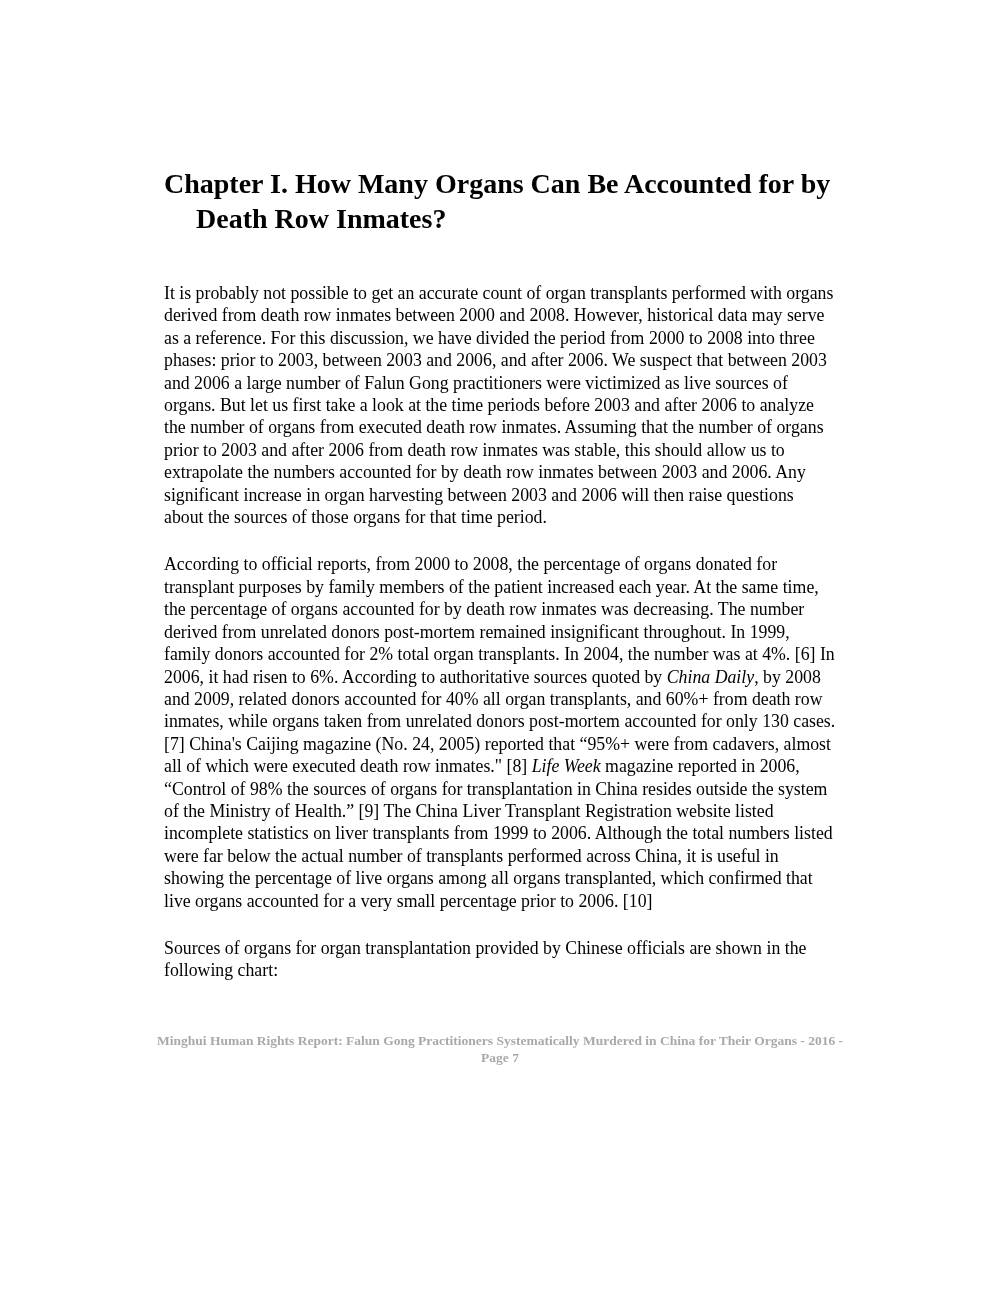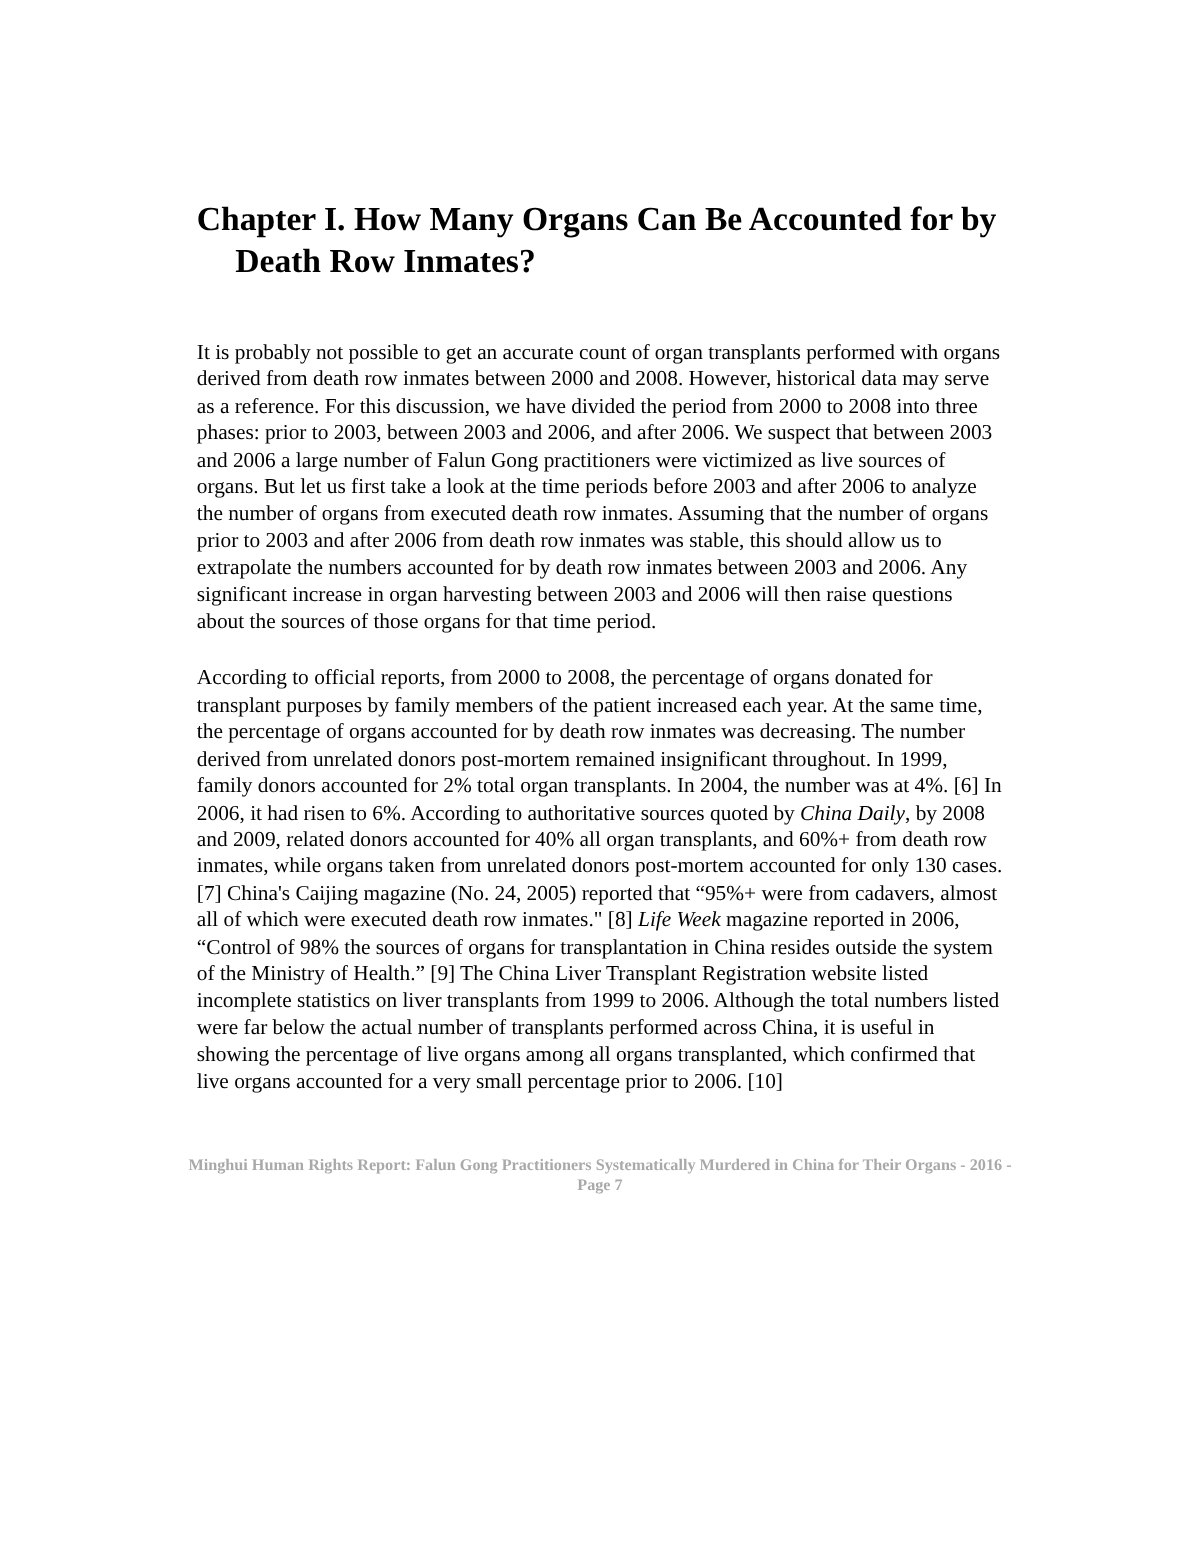--- a/index.html
+++ b/index.html
@@ -74,18 +74,19 @@
 
 <div class="page">
   <div class="content">
 
     <h1 class="chapter-title">Chapter I. How Many Organs Can Be Accounted for by Death Row Inmates?</h1>
 
 
     <div class="paragraphs">
         <p class="body-paragraph"><span>It is probably not possible to get an accurate count of organ transplants performed with organs derived from death row inmates between 2000 and 2008. However, historical data may serve as a reference. For this discussion, we have divided the period from 2000 to 2008 into three phases: prior to 2003, between 2003 and 2006, and after 2006. We suspect that between 2003 and 2006 a large number of Falun Gong practitioners were victimized as live sources of organs. But let us first take a look at the time periods before 2003 and after 2006 to analyze the number of organs from executed death row inmates. Assuming that the number of organs prior to 2003 and after 2006 from death row inmates was stable, this should allow us to extrapolate the numbers accounted for by death row inmates between 2003 and 2006. Any significant increase in organ harvesting between 2003 and 2006 will then raise questions about the sources of those organs for that time period.</span></p>
         <p class="body-paragraph"><span>According to official reports, from 2000 to 2008, the percentage of organs donated for transplant purposes by family members of the patient increased each year. At the same time, the percentage of organs accounted for by death row inmates was decreasing. The number derived from unrelated donors post-mortem remained insignificant throughout. In 1999, family donors accounted for 2% total organ transplants. In 2004, the number was at 4%. [6] In 2006, it had risen to 6%. According to authoritative sources quoted by </span><em>China Daily</em><span>, by 2008 and 2009, related donors accounted for 40% all organ transplants, and 60%+ from death row inmates, while organs taken from unrelated donors post-mortem accounted for only 130 cases. [7] China's Caijing magazine (No. 24, 2005) reported that “95%+ were from cadavers, almost all of which were executed death row inmates." [8] </span><em>Life Week</em><span> magazine reported in 2006, “Control of 98% the sources of organs for transplantation in China resides outside the system of the Ministry of Health.” [9] The China Liver Transplant Registration website listed incomplete statistics on liver transplants from 1999 to 2006. Although the total numbers listed were far below the actual number of transplants performed across China, it is useful in showing the percentage of live organs among all organs transplanted, which confirmed that live organs accounted for a very small percentage prior to 2006. [10]</span></p>
+        <p class="body-paragraph"><span>Sources of organs for organ transplantation provided by Chinese officials are shown in the following chart:</span></p>
       </div>
 
     <div class="page-footer">Minghui Human Rights Report: Falun Gong Practitioners Systematically Murdered in China for Their Organs - 2016 - Page 7</div>
 
   </div>
 </div>
 
 </body></html>

